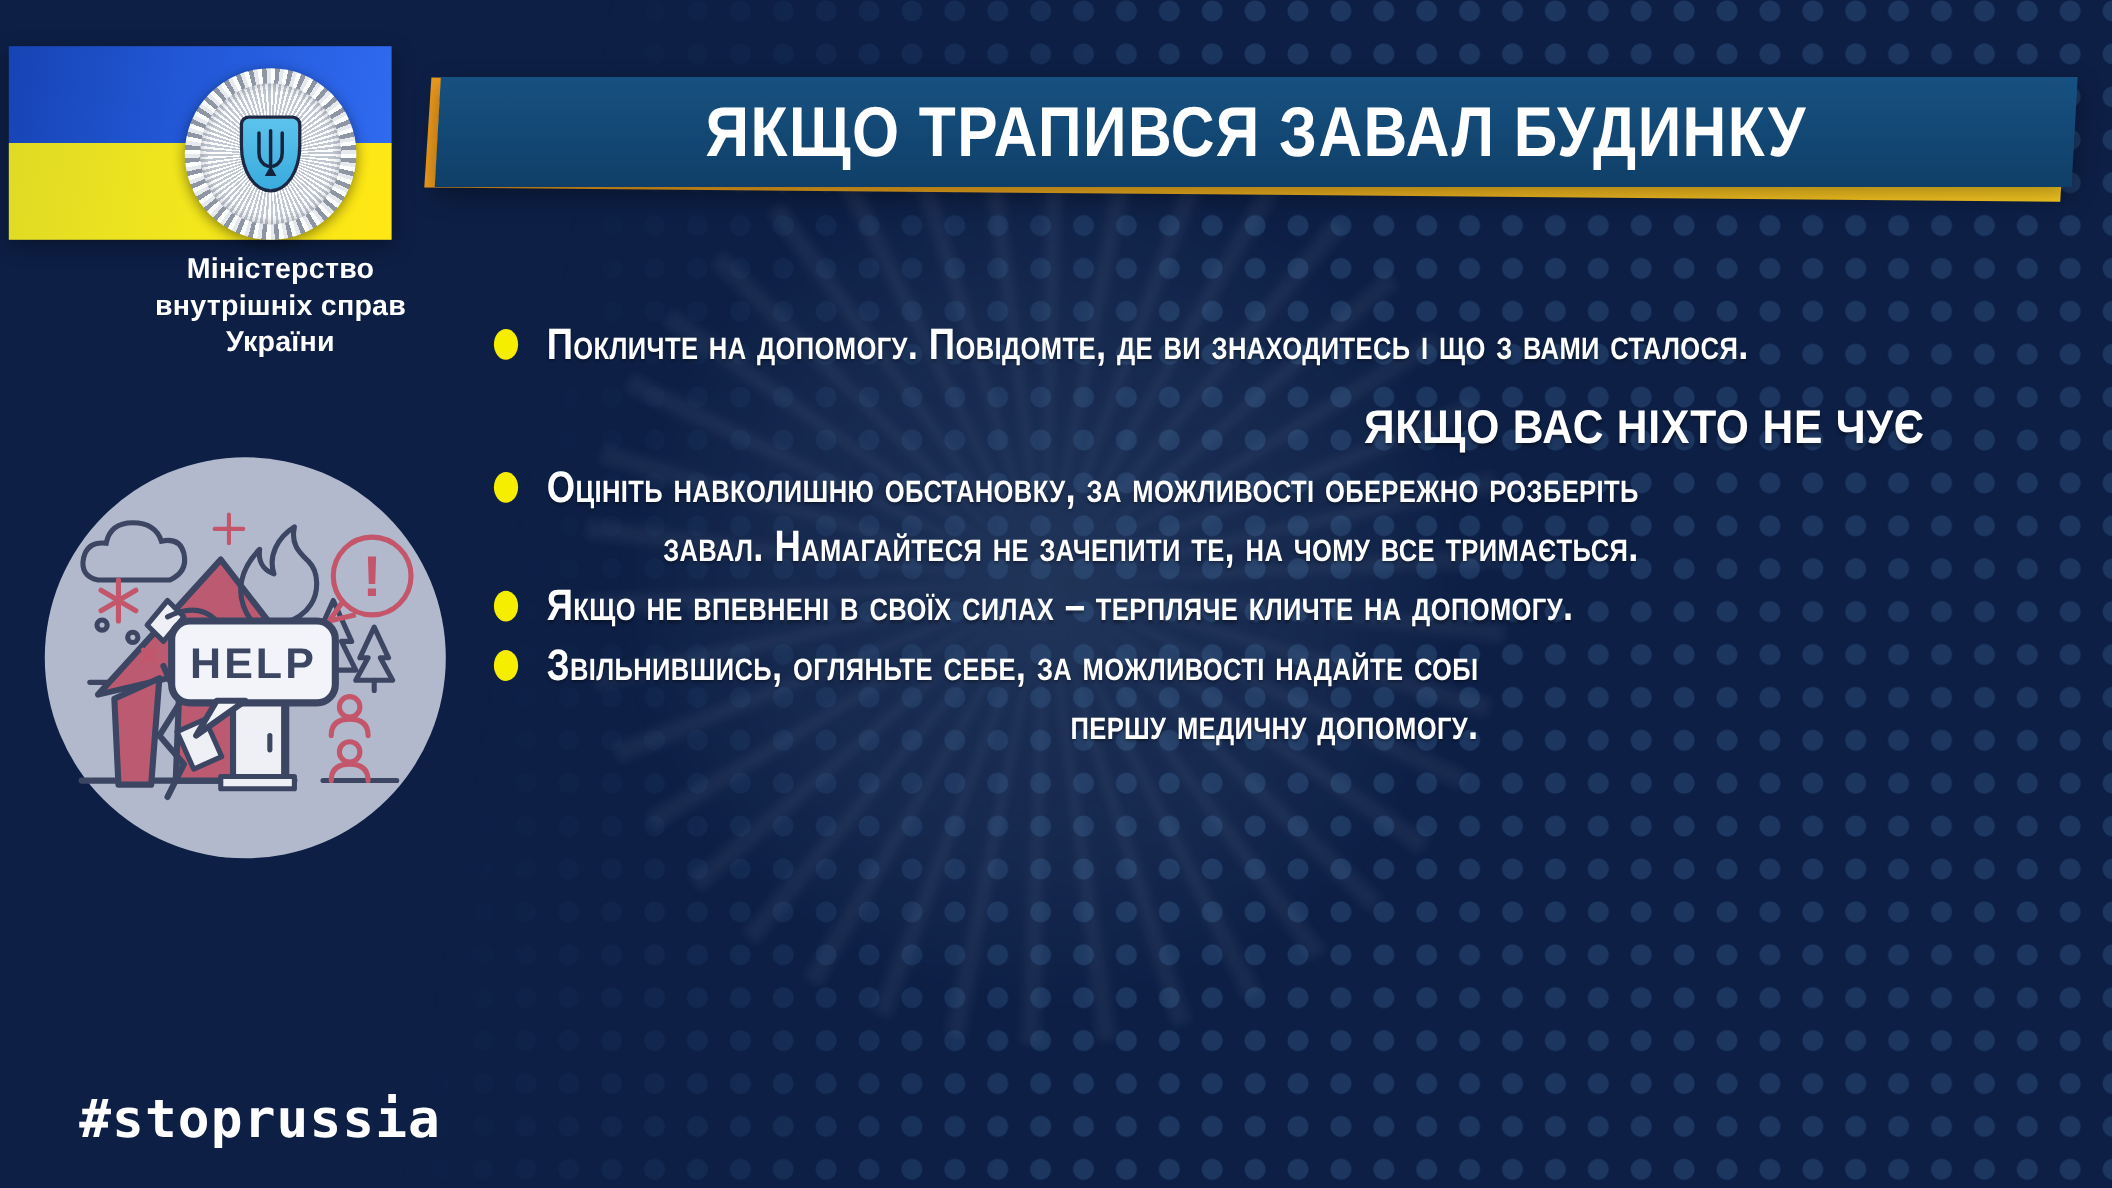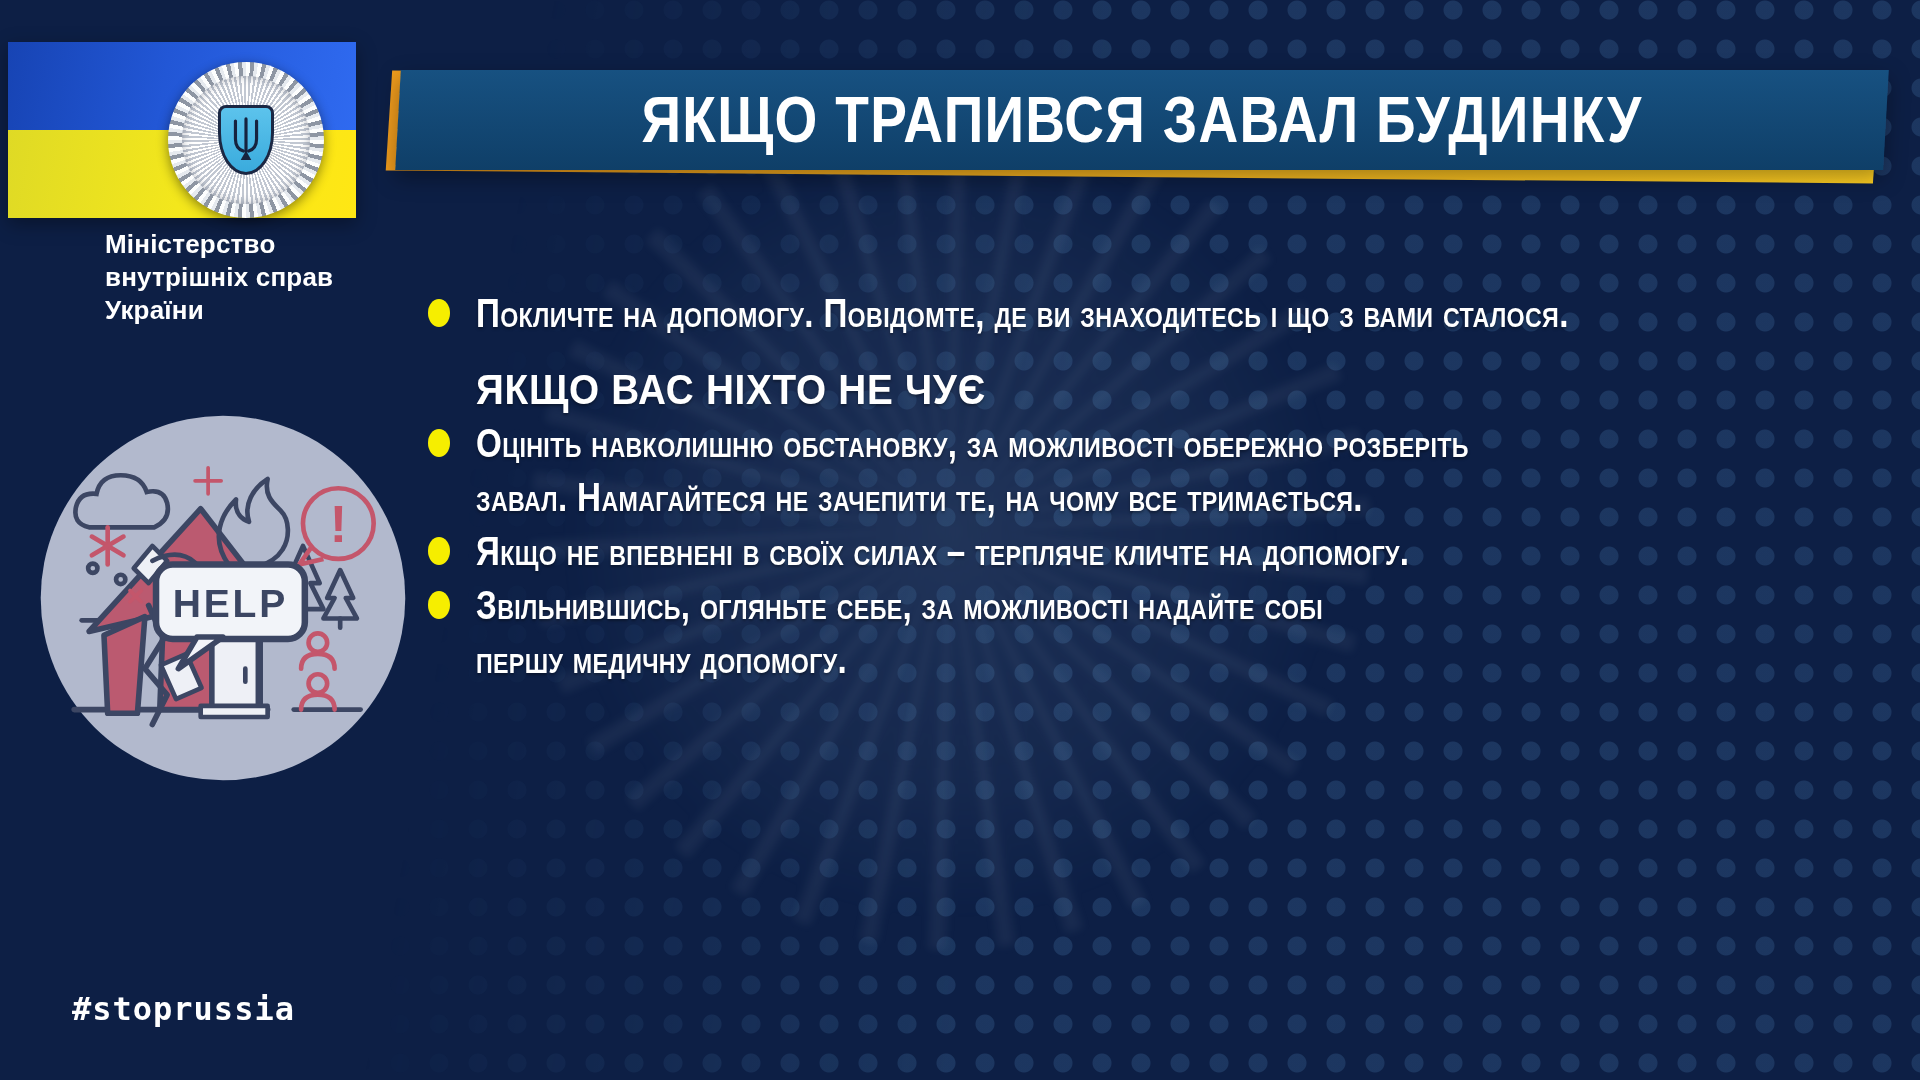--- a/index.html
+++ b/index.html
@@ -46,59 +46,59 @@
   .badge .shield{
     position:absolute;left:50%;top:50%;width:56px;height:70px;transform:translate(-50%,-50%);
     background:linear-gradient(180deg,#5cc3ec 0%,#3aabdd 100%);
     border:3px solid #1b2743;border-radius:8px 8px 28px 28px / 8px 8px 42px 42px;
     display:flex;align-items:center;justify-content:center;box-sizing:border-box;
   }
   
   .ministry{
     position:absolute;left:105px;top:228px;width:300px;
     color:#ffffff;font-size:26px;font-weight:bold;line-height:33px;
-    text-align:left;white-space:pre-line;letter-spacing:0.2px;
+    text-align:center;white-space:pre-line;letter-spacing:0.2px;
   }
   
   .banner-wrap{position:absolute;left:398px;top:70px;width:1488px;height:100px;}
   .banner-accent{
     position:absolute;inset:0;background:linear-gradient(90deg,#f09c1d,#ffd022);
     transform:skewX(-3.2deg) rotate(0.5deg) translate(-9px,7px);
   }
   .banner{
     position:absolute;inset:0;background:linear-gradient(180deg,#175181 0%,#0f3f68 100%);
     transform:skewX(-3.2deg);
     display:flex;align-items:center;justify-content:center;
     box-shadow:0 8px 22px rgba(0,0,0,0.35);
   }
   .banner .title{
     color:#fff;font-size:64px;font-weight:bold;letter-spacing:1.5px;
     transform:skewX(3.2deg) scaleX(0.86);white-space:nowrap;
   }
   
-  .content{position:absolute;left:428px;top:286px;width:1440px;color:#fff;}
+  .content{position:absolute;left:449px;top:286px;width:1440px;color:#fff;text-align:right;}
   .item{display:flex;align-items:flex-start;}
   .dot{flex:none;width:22px;height:28px;margin:13px 26px 0 0;border-radius:50%;background:#f6ee00;}
   .item-text{
     font-size:40px;font-weight:bold;line-height:54px;letter-spacing:0.4px;
     font-variant-caps:small-caps;white-space:pre-line;
     transform:scaleX(0.83);transform-origin:left top;
     text-shadow:0 2px 3px rgba(0,0,0,0.35);
   }
   .section-header{
     margin:22px 0 0 48px;font-size:43px;font-weight:bold;line-height:54px;
     letter-spacing:0.8px;transform:scaleX(0.9);transform-origin:left top;
     text-shadow:0 2px 3px rgba(0,0,0,0.35);
   }
   
   .illu{position:absolute;left:37px;top:412px;width:372px;height:372px;}
   
   .hashtag{
     position:absolute;left:72px;top:990px;color:#fff;
-    font-size:32px;font-weight:bold;letter-spacing:1px;
+    font-size:48px;font-weight:bold;letter-spacing:1px;
     font-family:"DejaVu Sans Mono","Liberation Mono",monospace;
   }
 </style>
 </head>
 <body>
 
 <div class="stage">
 
   <div class="watermark"></div>
   <div class="dots"></div>

